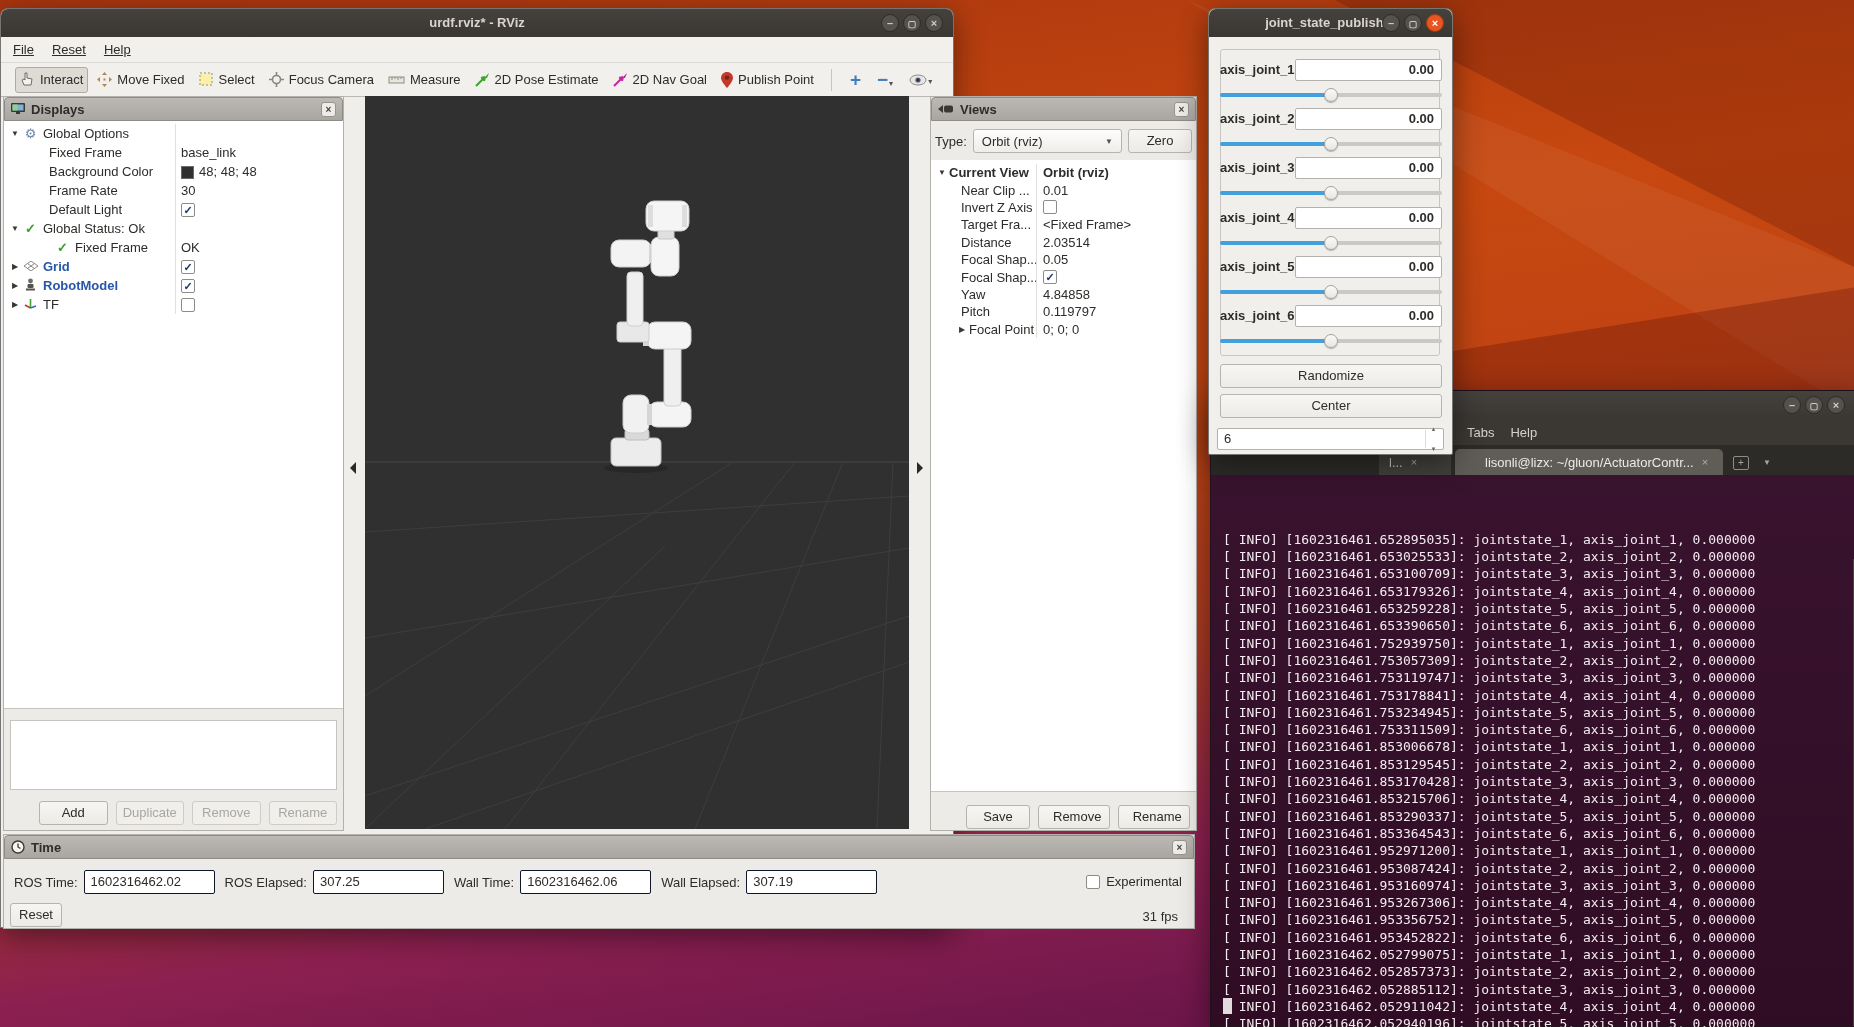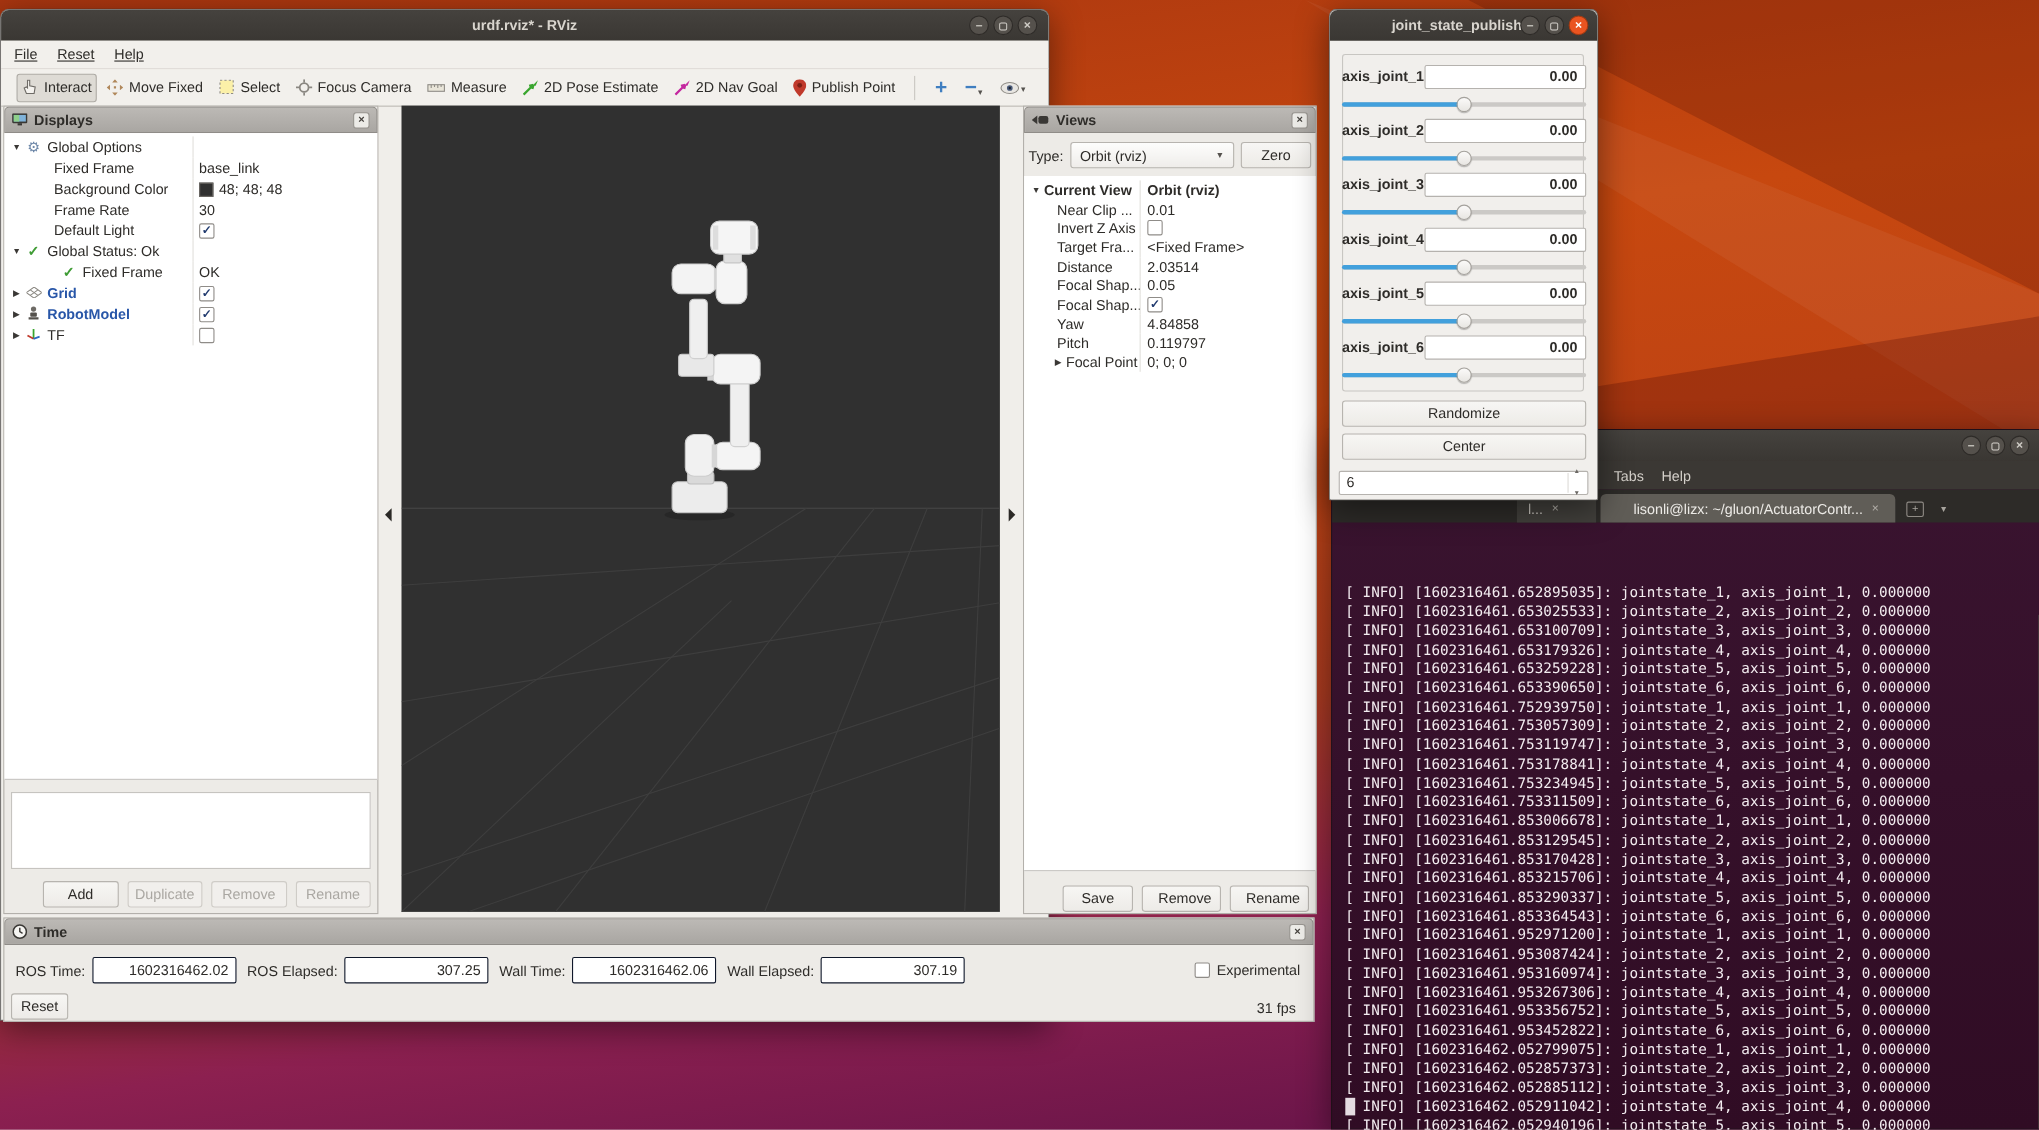--- a/index.html
+++ b/index.html
@@ -78,21 +78,21 @@
   #views .tree { position:absolute; left:0; right:0; top:63px; height:632px; background:#fff; border-bottom:1px solid #c6c4c0; padding-top:4px; }
   .vrow { height:17.4px; display:flex; align-items:center; }
   .vrow .lcell { width:106px; display:flex; align-items:center; height:100%; border-right:1px solid #e2e0dc; overflow:hidden; white-space:nowrap; }
   .vrow .rcell { flex:1; padding-left:6px; display:flex; align-items:center; white-space:nowrap; }
   .vpad { padding-left:30px; } .vpad2 { padding-left:20px; }
   .boldrow { font-weight:bold; }
   #views .btnrow { top:708px; justify-content:flex-end; } #views .btn { min-width:64px; }
 
   #timepanel { position:absolute; left:2px; top:825px; width:1192px; height:95px; background:#edebe7; border:1px solid #b3b0ab; }
   #timepanel .fields { position:absolute; left:10px; top:34px; height:26px; display:flex; align-items:center; gap:10px; }
-  .tfield { display:flex; align-items:center; gap:6px;text-align:right; }
+  .tfield { display:flex; align-items:center; gap:6px; }
   .tinput { width:131px; height:24px; background:#fff; border:1px solid #0f172a; border-radius:2px; padding:0 6px; line-height:22px; }
   #timepanel .reset { position:absolute; left:6px; top:68px; width:52px; padding:0; }
   #timepanel .fps { position:absolute; right:16px; top:74px; }
   #timepanel .expw { position:absolute; right:12px; top:39px; display:flex; align-items:center; gap:6px; }
 
   
   #jsp { left:1208px; top:8px; width:245px; height:447px; background:#f1efec; border-radius:7px 7px 2px 2px; }
   #jsp .groupbox { position:absolute; left:11px; top:40px; width:220px; height:307px; border:1px solid #c8c6c2; border-radius:3px; }
   .jname { position:absolute; left:11px; width:78px; font-weight:bold; line-height:22px; }
   .jval { position:absolute; left:86px; right:10px; height:22px; background:#fff; border:1px solid #b5b2ae; border-radius:2px;

